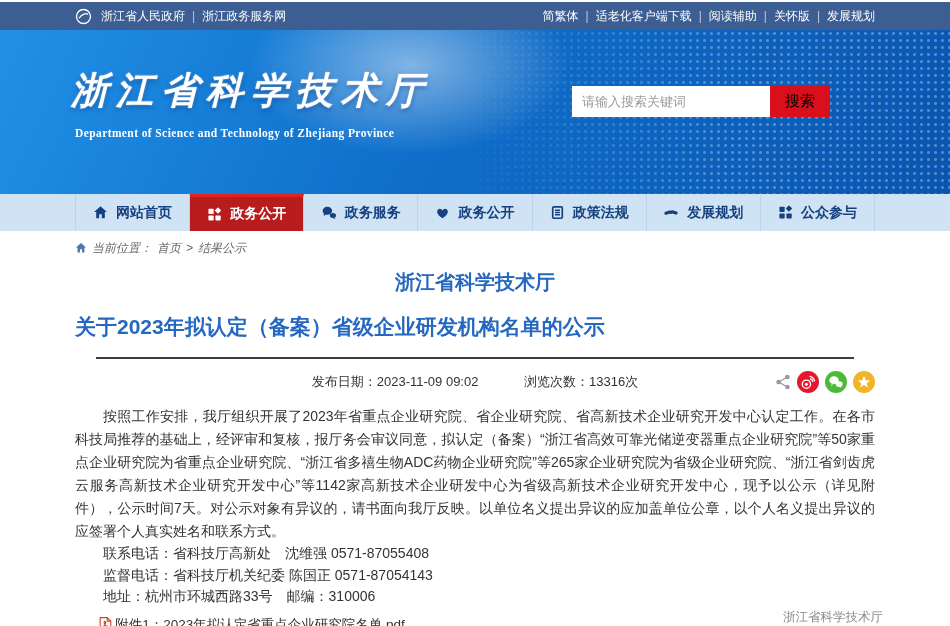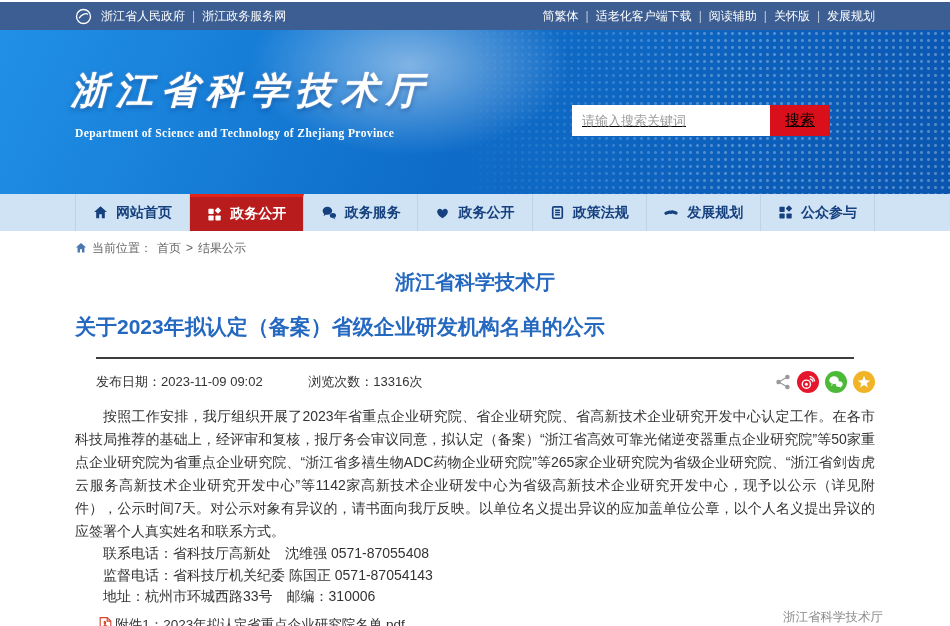--- a/index.html
+++ b/index.html
@@ -23,46 +23,46 @@
   .banner-dots { position: absolute; right: 0; top: 0; width: 52%; height: 100%;
     background-image: radial-gradient(rgba(255,255,255,.3) 1.2px, transparent 1.7px);
     background-size: 7px 7px; pointer-events: none;
     -webkit-mask-image: linear-gradient(90deg, transparent, #000 55%); mask-image: linear-gradient(90deg, transparent, #000 55%); }
   .banner-inner { position: relative; width: 800px; margin: 0 auto; height: 100%; }
   .site-logo { position: absolute; left: -4px; top: 36px; color: #fff; }
   .site-title { font-family: "DejaVu Serif", "Liberation Serif", serif; font-style: italic; font-weight: bold;
     font-size: 37px; letter-spacing: 8px; text-shadow: 0 2px 5px rgba(0,50,120,.55), 0 0 2px rgba(255,255,255,.8); }
   .site-subtitle { font-family: "Liberation Serif", "DejaVu Serif", serif; font-weight: bold;
     font-size: 11.5px; letter-spacing: .4px; margin-top: 11px; padding-left: 4px; }
-  .search-box { position: absolute; right: 45px; top: 75px; display: flex; text-decoration: underline; }
+  .search-box { position: absolute; right: 45px; top: 56px; display: flex; }
   .search-box input { width: 198px; height: 31px; border: none; outline: none; padding: 0 10px; font-size: 13px; color: #333; background: #fff; }
   .search-box input::placeholder { color: #9a9a9a; }
   .search-box button { width: 60px; height: 31px; border: none; background: #d9101c; color: #000000; font-size: 15px; cursor: pointer; font-family: inherit; }
 
   
   .mainnav { height: 37px; background: #cfe3f5; }
   .mainnav-inner { width: 800px; margin: 0 auto; height: 100%; display: flex; }
   .nav-item { flex: 1; display: flex; align-items: center; justify-content: center; gap: 8px;
     color: #16417e; font-size: 14px; font-weight: bold; text-decoration: none; cursor: pointer;
     border-right: 1px solid #bcd4ea; }
   .nav-item:first-child { border-left: 1px solid #bcd4ea; }
   .nav-item .nico { display: inline-flex; }
   .nav-item.active { background: #b91c1c; color: #fff; border-top: 3px solid #e1251b; }
 
   
-  .breadcrumb-row { width: 800px; margin: 8px auto 0; height: 18px; display: flex; align-items: center; gap: 5px; font-size: 12px; color: #666; }
+  .breadcrumb-row { width: 800px; margin: 8px auto 0; height: 18px; display: flex; align-items: center; gap: 5px; font-size: 12px; color: #666; font-style: italic; }
   .breadcrumb-row a { color: #666; text-decoration: none; cursor: pointer; }
   .crumb-home { display: inline-flex; }
 
   
   .article { width: 800px; margin: 12px auto 0; position: relative; }
   .art-title1 { font-size: 20px; color: #2468c0; font-weight: 600; text-align: center; margin-top: 8px; }
   .art-title2 { font-size: 21px; color: #2468c0; font-weight: bold; text-align: left; margin-top: 17px; }
   .divider { width: 758px; margin: 16px auto 0; border-top: 2px solid #3d3d3d; }
-  .meta-row { position: relative; margin-top: 11px; height: 26px; text-align: left; font-size: 13px; color: #333; line-height: 24px; }
+  .meta-row { position: relative; margin-top: 11px; height: 26px; text-align: center; font-size: 13px; color: #333; line-height: 24px; }
   .meta-row .mspan { display: inline-block; margin: 0 21px; }
   .share { position: absolute; right: 0; top: 1px; display: flex; align-items: center; gap: 6px; }
   .share > span { display: inline-flex; cursor: pointer; }
 
   .body-para { margin-top: 9px; font-size: 14px; line-height: 23px; color: #333; text-align: justify; text-indent: 2em; }
   .contact-line { padding-left: 2em; font-size: 14px; line-height: 21.5px; color: #333; }
   .attachments { margin-top: 6px; }
   .attachment { display: flex; align-items: center; gap: 3px; padding-left: 1.8em; font-size: 13.5px; line-height: 21px; color: #333; cursor: pointer; }
   .pdf-ico { display: inline-flex; flex: 0 0 auto; }
 

